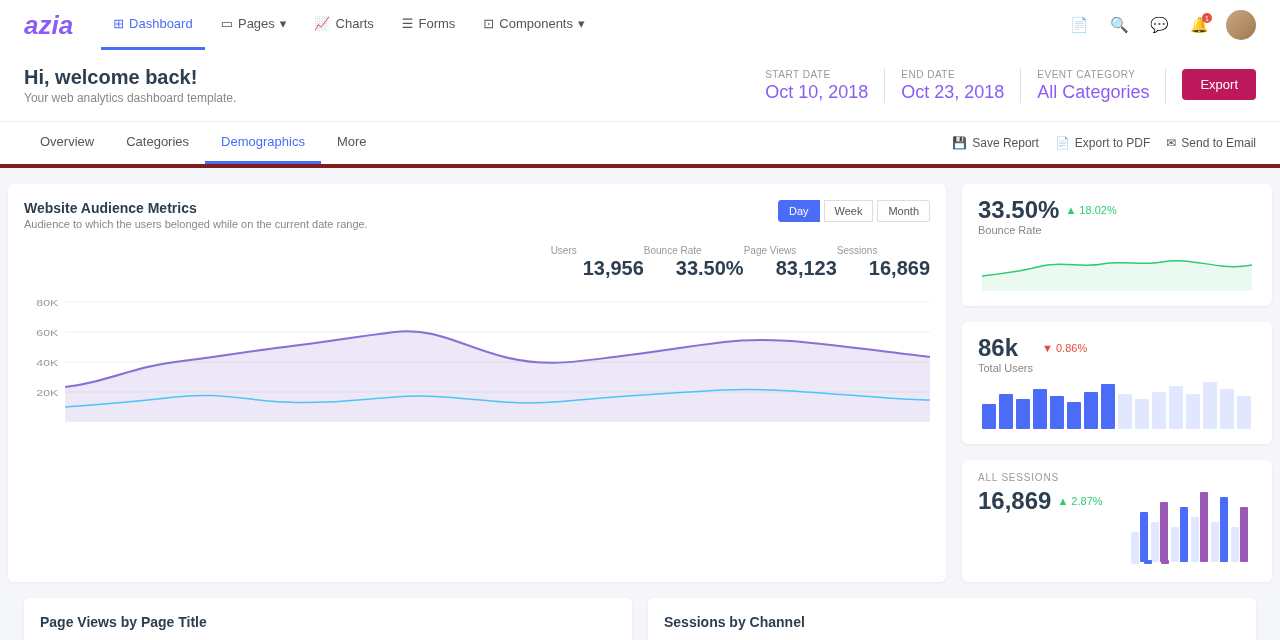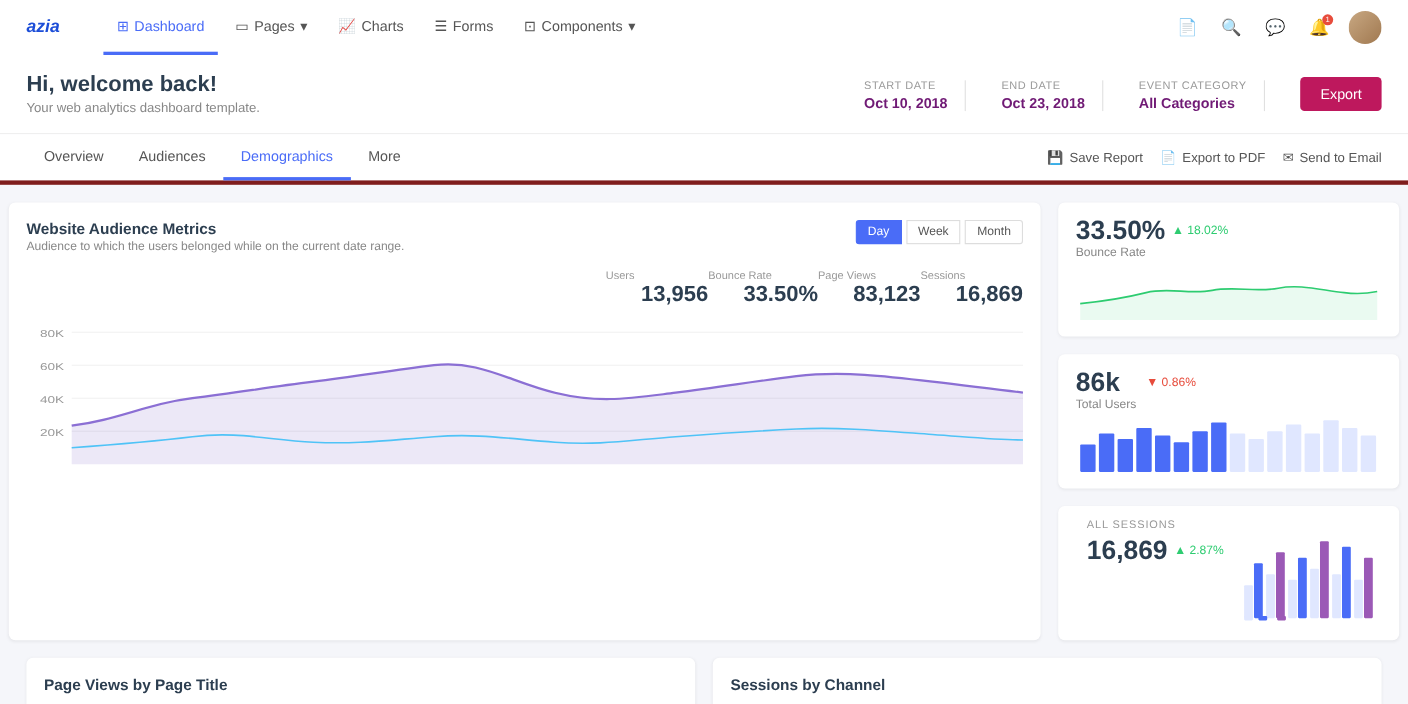--- a/index.html
+++ b/index.html
@@ -1,37 +1,37 @@
 <!DOCTYPE html>
 <html><head>
   <meta charset="utf-8">
   <style>
     * { box-sizing: border-box; margin: 0; padding: 0; }
     body { font-family: -apple-system, BlinkMacSystemFont, 'Segoe UI', sans-serif; background: #f5f6fa; color: #333; font-size: 13px; }
     
     
     .navbar { background: #fff; display: flex; align-items: center; padding: 0 24px; height: 50px; box-shadow: 0 1px 3px rgba(0,0,0,0.08); }
-    .navbar-brand { color: #1d4ed8; font-size: 16px; font-weight: 700; margin-right: 40px; font-style: italic; }
+    .navbar-brand { color: #8b5cf6; font-size: 26px; font-weight: 700; margin-right: 28px; font-style: italic; }
     .navbar-nav { display: flex; align-items: center; gap: 4px; flex: 1; }
     .nav-item { display: flex; align-items: center; gap: 5px; padding: 6px 12px; color: #555; cursor: pointer; border-bottom: 3px solid transparent; height: 50px; font-size: 13px; }
     .nav-item.active { color: #4a6cf7; border-bottom-color: #4a6cf7; }
     .navbar-icons { display: flex; align-items: center; gap: 12px; }
     .nav-icon { width: 28px; height: 28px; display: flex; align-items: center; justify-content: center; color: #666; cursor: pointer; font-size: 15px; position: relative; }
     .badge { position: absolute; top: 2px; right: 2px; background: #e74c3c; color: #fff; border-radius: 50%; width: 10px; height: 10px; font-size: 7px; display: flex; align-items: center; justify-content: center; }
     .avatar { width: 30px; height: 30px; border-radius: 50%; background: #c8a882; overflow: hidden; }
     .avatar-img { width: 100%; height: 100%; background: linear-gradient(135deg, #c8a882 0%, #a07850 100%); }
 
     
     .page-header { background: #fff; padding: 16px 24px; display: flex; align-items: center; justify-content: space-between; border-bottom: 1px solid #eee; }
     .page-header-left h1 { font-size: 20px; font-weight: 600; color: #2c3e50; }
     .page-header-left p { color: #888; font-size: 12px; margin-top: 2px; }
-    .page-header-right { display: flex; align-items: flex-end; gap: 16px; }
+    .page-header-right { display: flex; align-items: flex-start; gap: 0; }
     .date-field { padding: 0 16px; border-right: 1px solid #e0e0e0; }
     .date-label { font-size: 10px; color: #999; text-transform: uppercase; letter-spacing: 0.5px; }
-    .date-value { font-size: 13px; color: #701a75; font-weight: 700; margin-top: 2px; }
+    .date-value { font-size: 18px; color: #8b5cf6; font-weight: 400; margin-top: 2px; }
     .export-btn { background: #be185d; color: #fff; border: none; padding: 8px 18px; border-radius: 4px; cursor: pointer; font-size: 13px; font-weight: 500; margin-left: 16px; }
 
     
     .tabs-bar { background: #fff; padding: 0 24px; display: flex; align-items: center; justify-content: space-between; border-bottom: 4px solid #7f1d1d; }
     .tabs { display: flex; gap: 0; }
     .tab { padding: 12px 16px; color: #555; cursor: pointer; border-bottom: 3px solid transparent; font-size: 13px; }
     .tab.active { color: #4a6cf7; border-bottom-color: #4a6cf7; }
     .tab-actions { display: flex; gap: 16px; align-items: center; padding: 8px 0; }
     .tab-action { display: flex; align-items: center; gap: 5px; color: #555; cursor: pointer; font-size: 12px; }
 
@@ -136,21 +136,21 @@
       <div class="date-label">EVENT CATEGORY</div>
       <div class="date-value">All Categories</div>
     </div>
     <button class="export-btn">Export</button>
   </div>
 </div>
 
 <div class="tabs-bar">
   <div class="tabs">
     <div class="tab">Overview</div>
-    <div class="tab">Audiences</div>
+    <div class="tab">Categories</div>
     <div class="tab active">Demographics</div>
     <div class="tab">More</div>
   </div>
   <div class="tab-actions">
     <div class="tab-action">
       <span>💾</span>
       <span>Save Report</span>
     </div>
     <div class="tab-action">
       <span>📄</span>
@@ -265,21 +265,21 @@
         <rect x="170" y="18" width="14" height="37" fill="#e0e7ff" rx="1"></rect>
         <rect x="187" y="12" width="14" height="43" fill="#e0e7ff" rx="1"></rect>
         <rect x="204" y="20" width="14" height="35" fill="#e0e7ff" rx="1"></rect>
         <rect x="221" y="8" width="14" height="47" fill="#e0e7ff" rx="1"></rect>
         <rect x="238" y="15" width="14" height="40" fill="#e0e7ff" rx="1"></rect>
         <rect x="255" y="22" width="14" height="33" fill="#e0e7ff" rx="1"></rect>
       </svg>
     </div>
 
     <div class="card all-sessions-card" style="padding:12px 16px;">
-      <div style="display:flex; gap:4px;margin-left:10px;">
+      <div style="display:flex; gap:4px;">
         <div style="flex:1;">
           <div style="font-size:10px; color:#999; text-transform:uppercase; letter-spacing:0.8px;">ALL SESSIONS</div>
           <div style="display:flex; align-items:center; margin:4px 0;">
             <span style="font-size:24px; font-weight:700; color:#2c3e50;">16,869</span>
             <span style="color:#2ecc71; font-size:11px; margin-left:6px;">▲ <span>2.87%</span></span>
           </div>
         </div>
         <div style="width:130px;">
           <svg width="130" height="95" viewBox="0 0 130 95">
 

